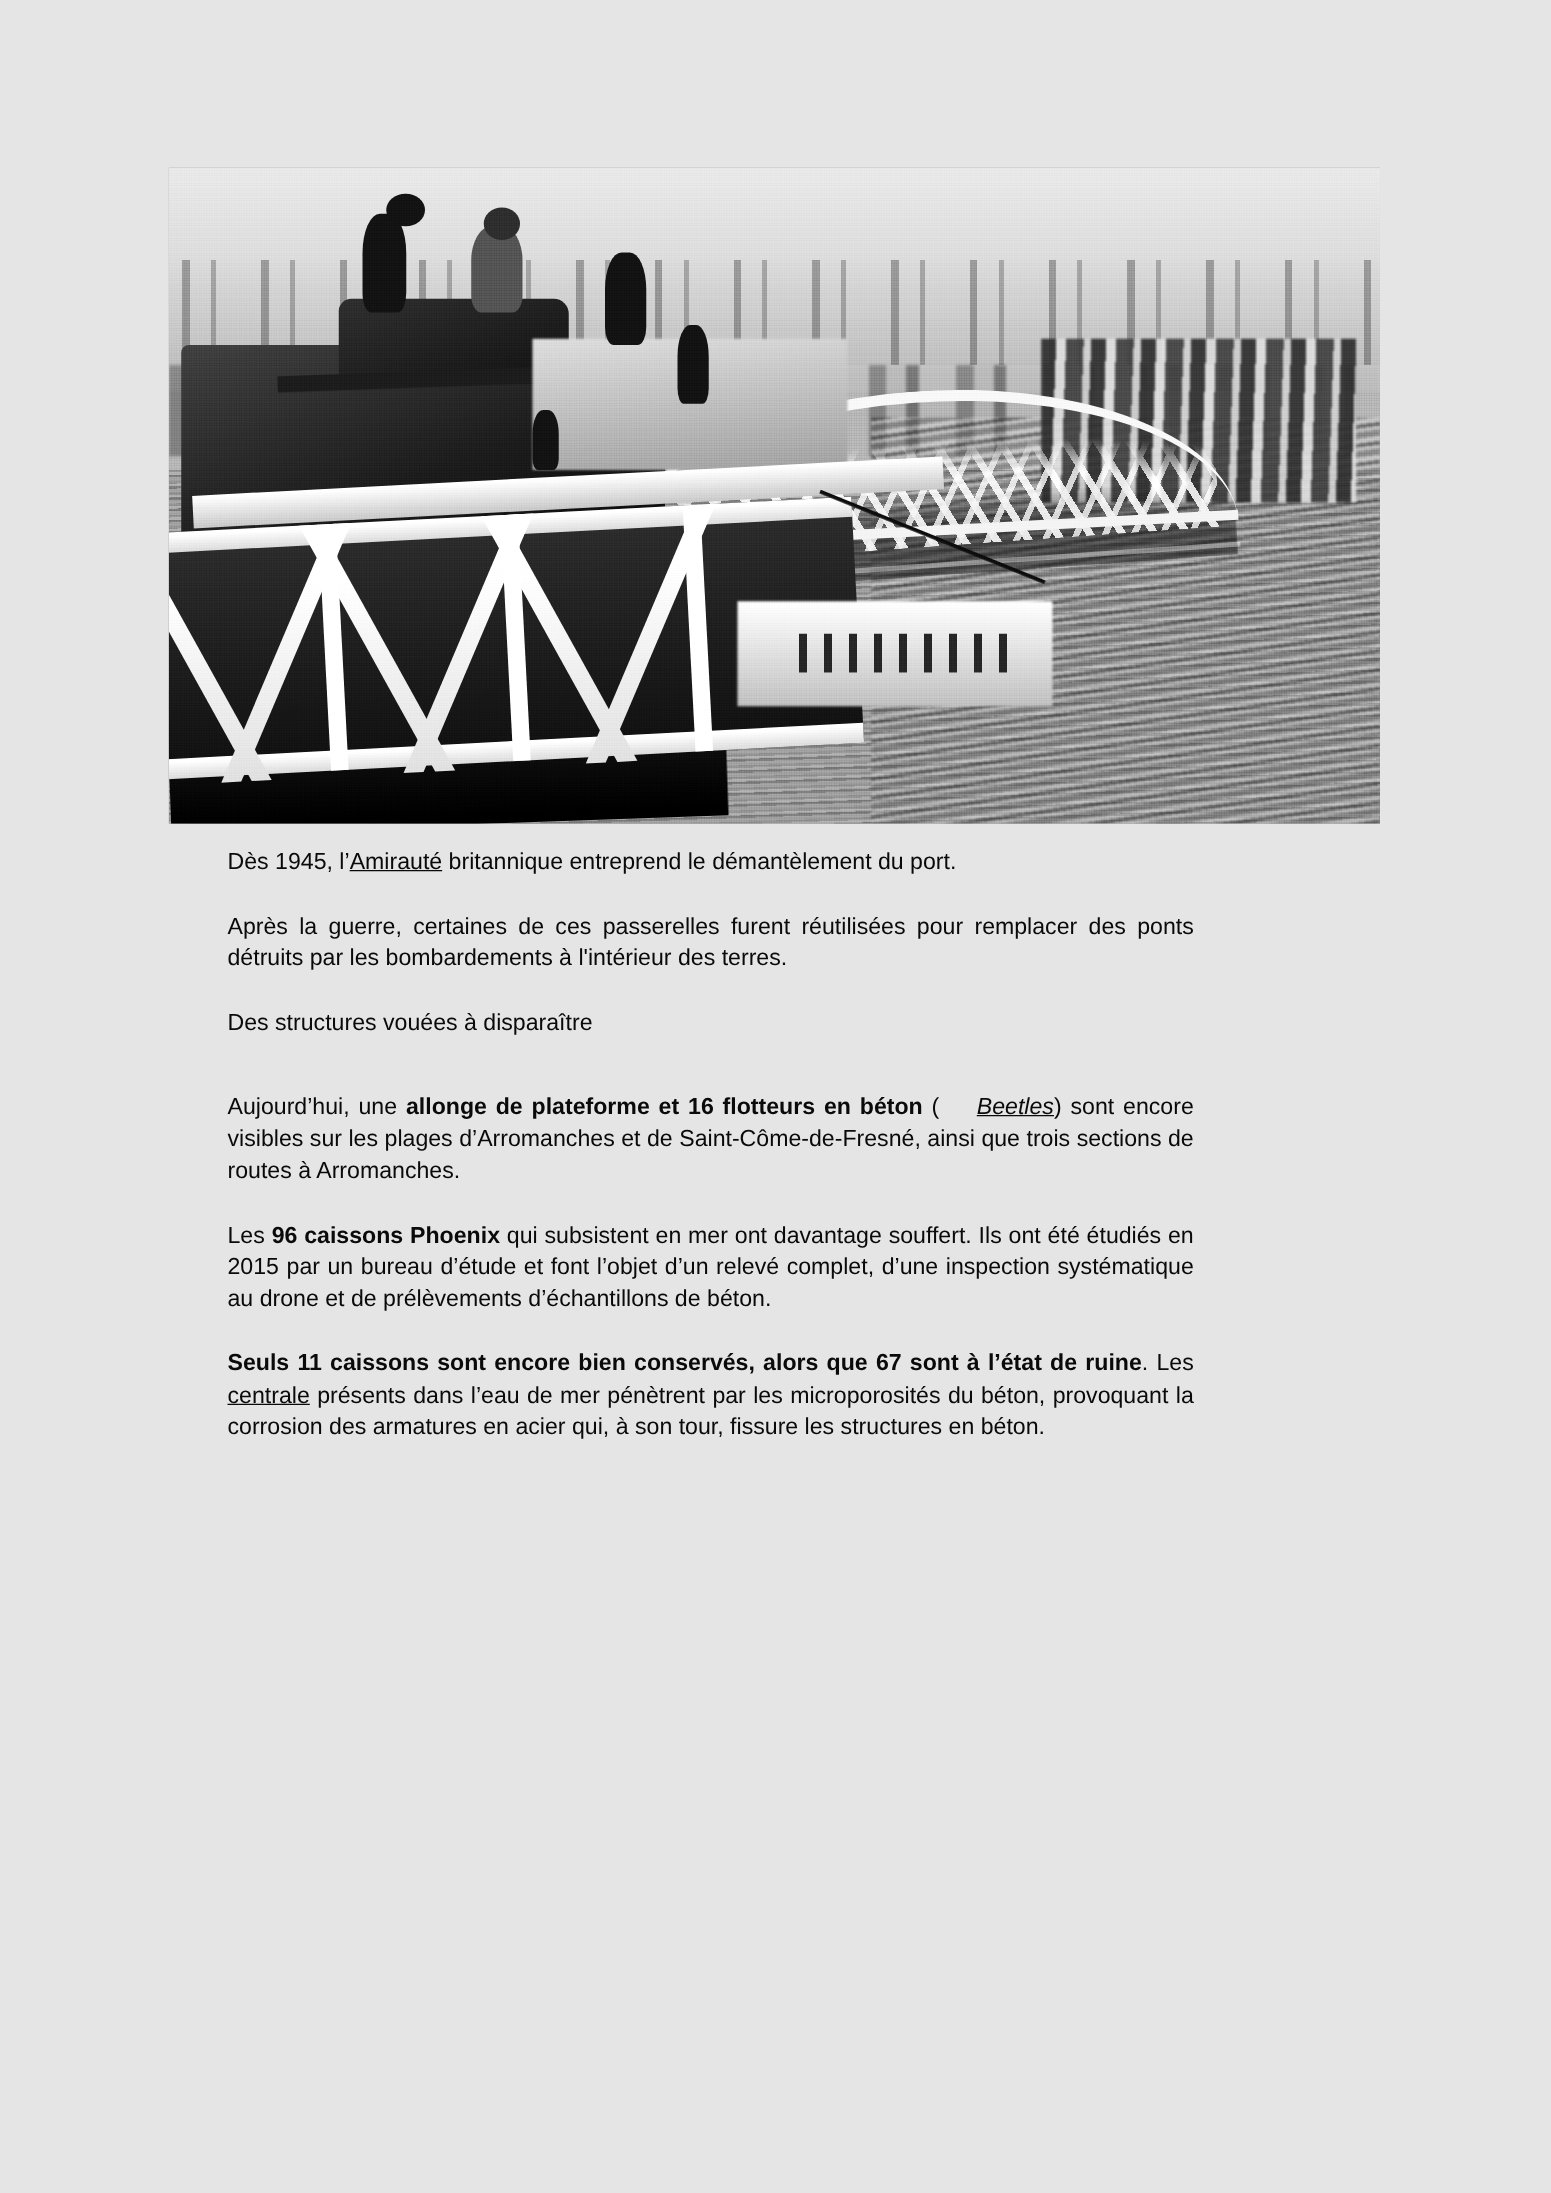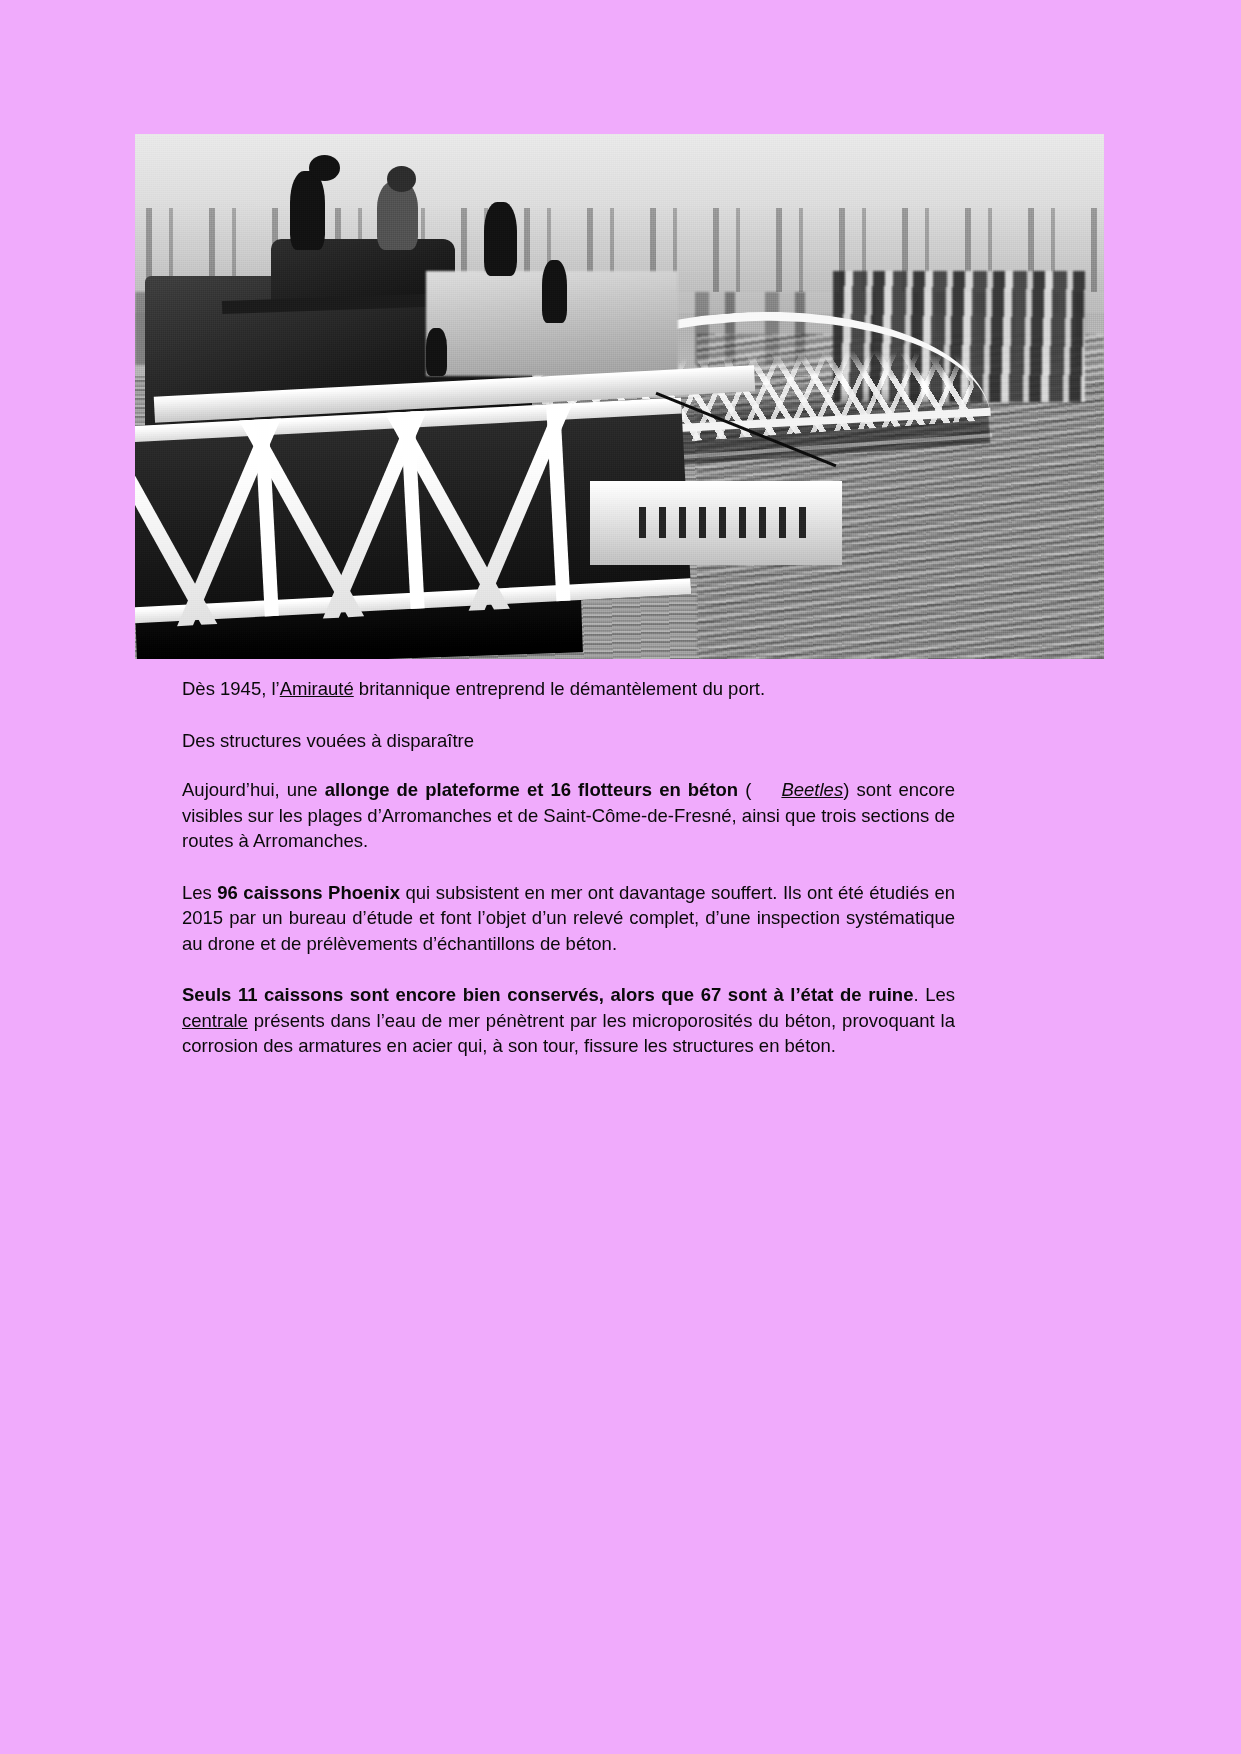--- a/index.html
+++ b/index.html
@@ -12,21 +12,21 @@
     height: 1754px;
     font-family: "Liberation Sans", sans-serif;
     color: #000000;
     position: relative;
     overflow: hidden;
   }
   .page {
     position: relative;
     width: 1241px;
     height: 1754px;
-    background: #f0abfc;
+    background: #e5e5e5;
   }
 
   
   .photo-wrap {
     position: absolute;
     left: 135px;
     top: 134px;
     width: 969px;
     height: 525px;
     overflow: hidden;
@@ -303,21 +303,21 @@
   }
   p.para {
     margin: 0 0 26px 0;
     font-size: 18.5px;
     line-height: 25.5px;
     text-align: justify;
     color: #0a0a0a;
   }
   p.para.nojustify { text-align: left; }
   p.heading-line {
-    margin: 0 0 24px 0;
+    margin: 0 0 42px 0;
     font-size: 18.5px;
     line-height: 25.5px;
     text-align: left;
     color: #0a0a0a;
   }
   .gap-before { margin-top: 34px; }
   b { font-weight: bold; }
   u { text-decoration: underline; }
   .u-ital { font-style: italic; text-decoration: underline; margin-left: 30px; }
 </style>
@@ -377,20 +377,21 @@
       <div class="barge-bits"></div>
 
       <div class="grain"></div>
     </div>
   </div>
 
   <div class="body-text">
 
     <p class="para nojustify"><span>Dès 1945, l’</span><u>Amirauté</u><span> britannique entreprend le démantèlement du port.</span></p>
 
+    <p class="para"><span>Après la guerre, certaines de ces passerelles furent réutilisées pour remplacer des ponts détruits par les bombardements à l'intérieur des terres.</span></p>
 
     <p class="heading-line gap-before"><span>Des structures vouées à disparaître</span></p>
 
     <p class="para"><span>Aujourd’hui, une </span><b>allonge de plateforme et 16 flotteurs en béton</b><span> (</span><span class="u-ital">Beetles</span><span>) sont encore visibles sur les plages d’Arromanches et de Saint-Côme-de-Fresné, ainsi que trois sections de routes à Arromanches.</span></p>
 
     <p class="para"><span>Les </span><b>96 caissons Phoenix</b><span> qui subsistent en mer ont davantage souffert. Ils ont été étudiés en 2015 par un bureau d’étude et font l’objet d’un relevé complet, d’une inspection systématique au drone et de prélèvements d’échantillons de béton.</span></p>
 
     <p class="para"><b>Seuls 11 caissons sont encore bien conservés, alors que 67 sont à l’état de ruine</b><span>. Les </span><u>centrale</u><span> présents dans l’eau de mer pénètrent par les microporosités du béton, provoquant la corrosion des armatures en acier qui, à son tour, fissure les structures en béton.</span></p>
 
 

